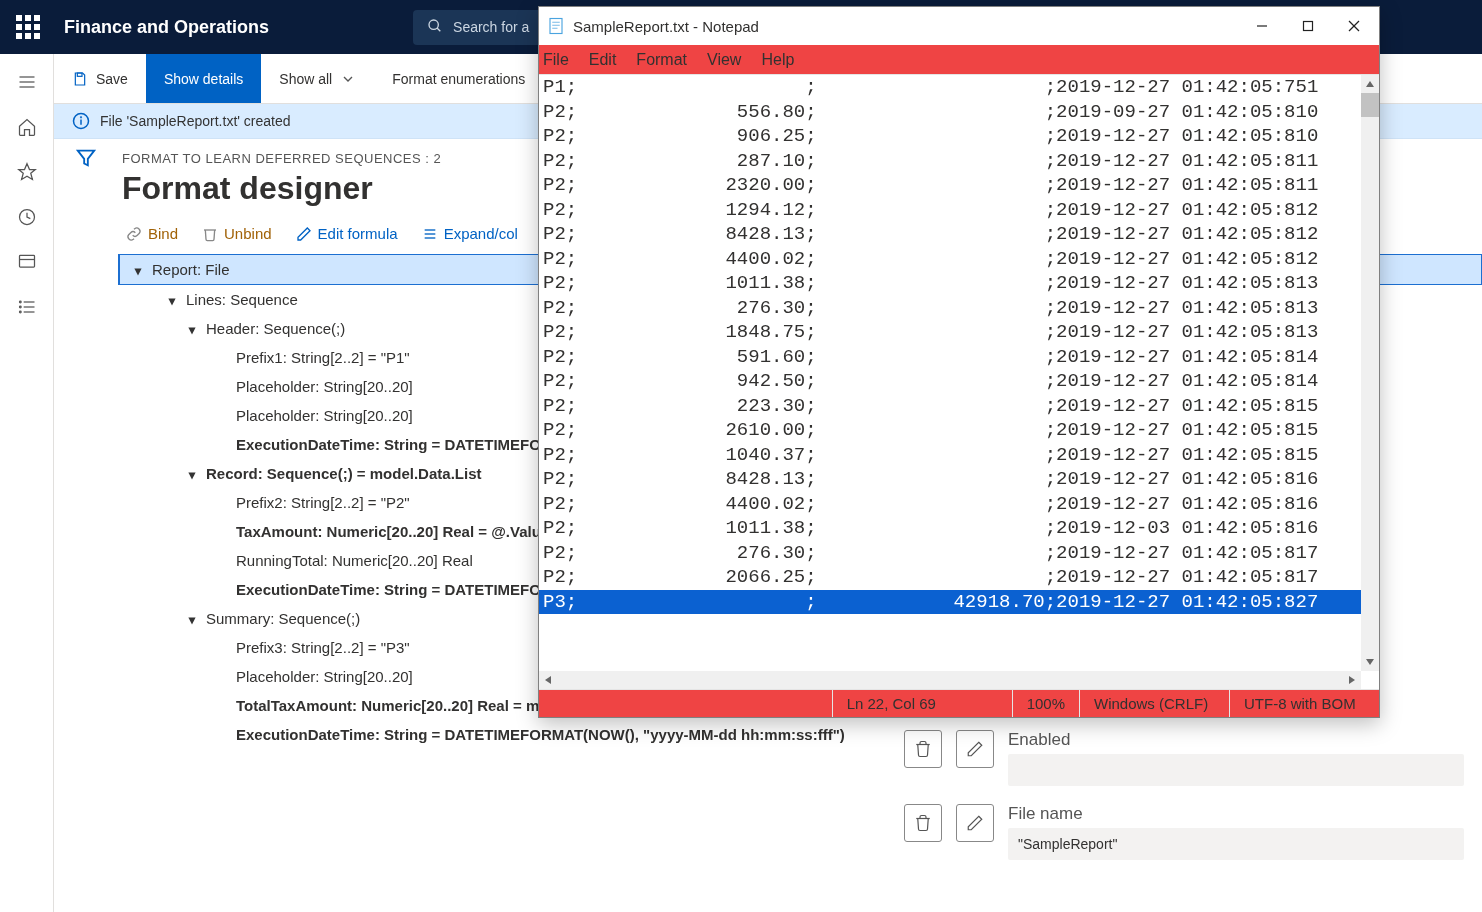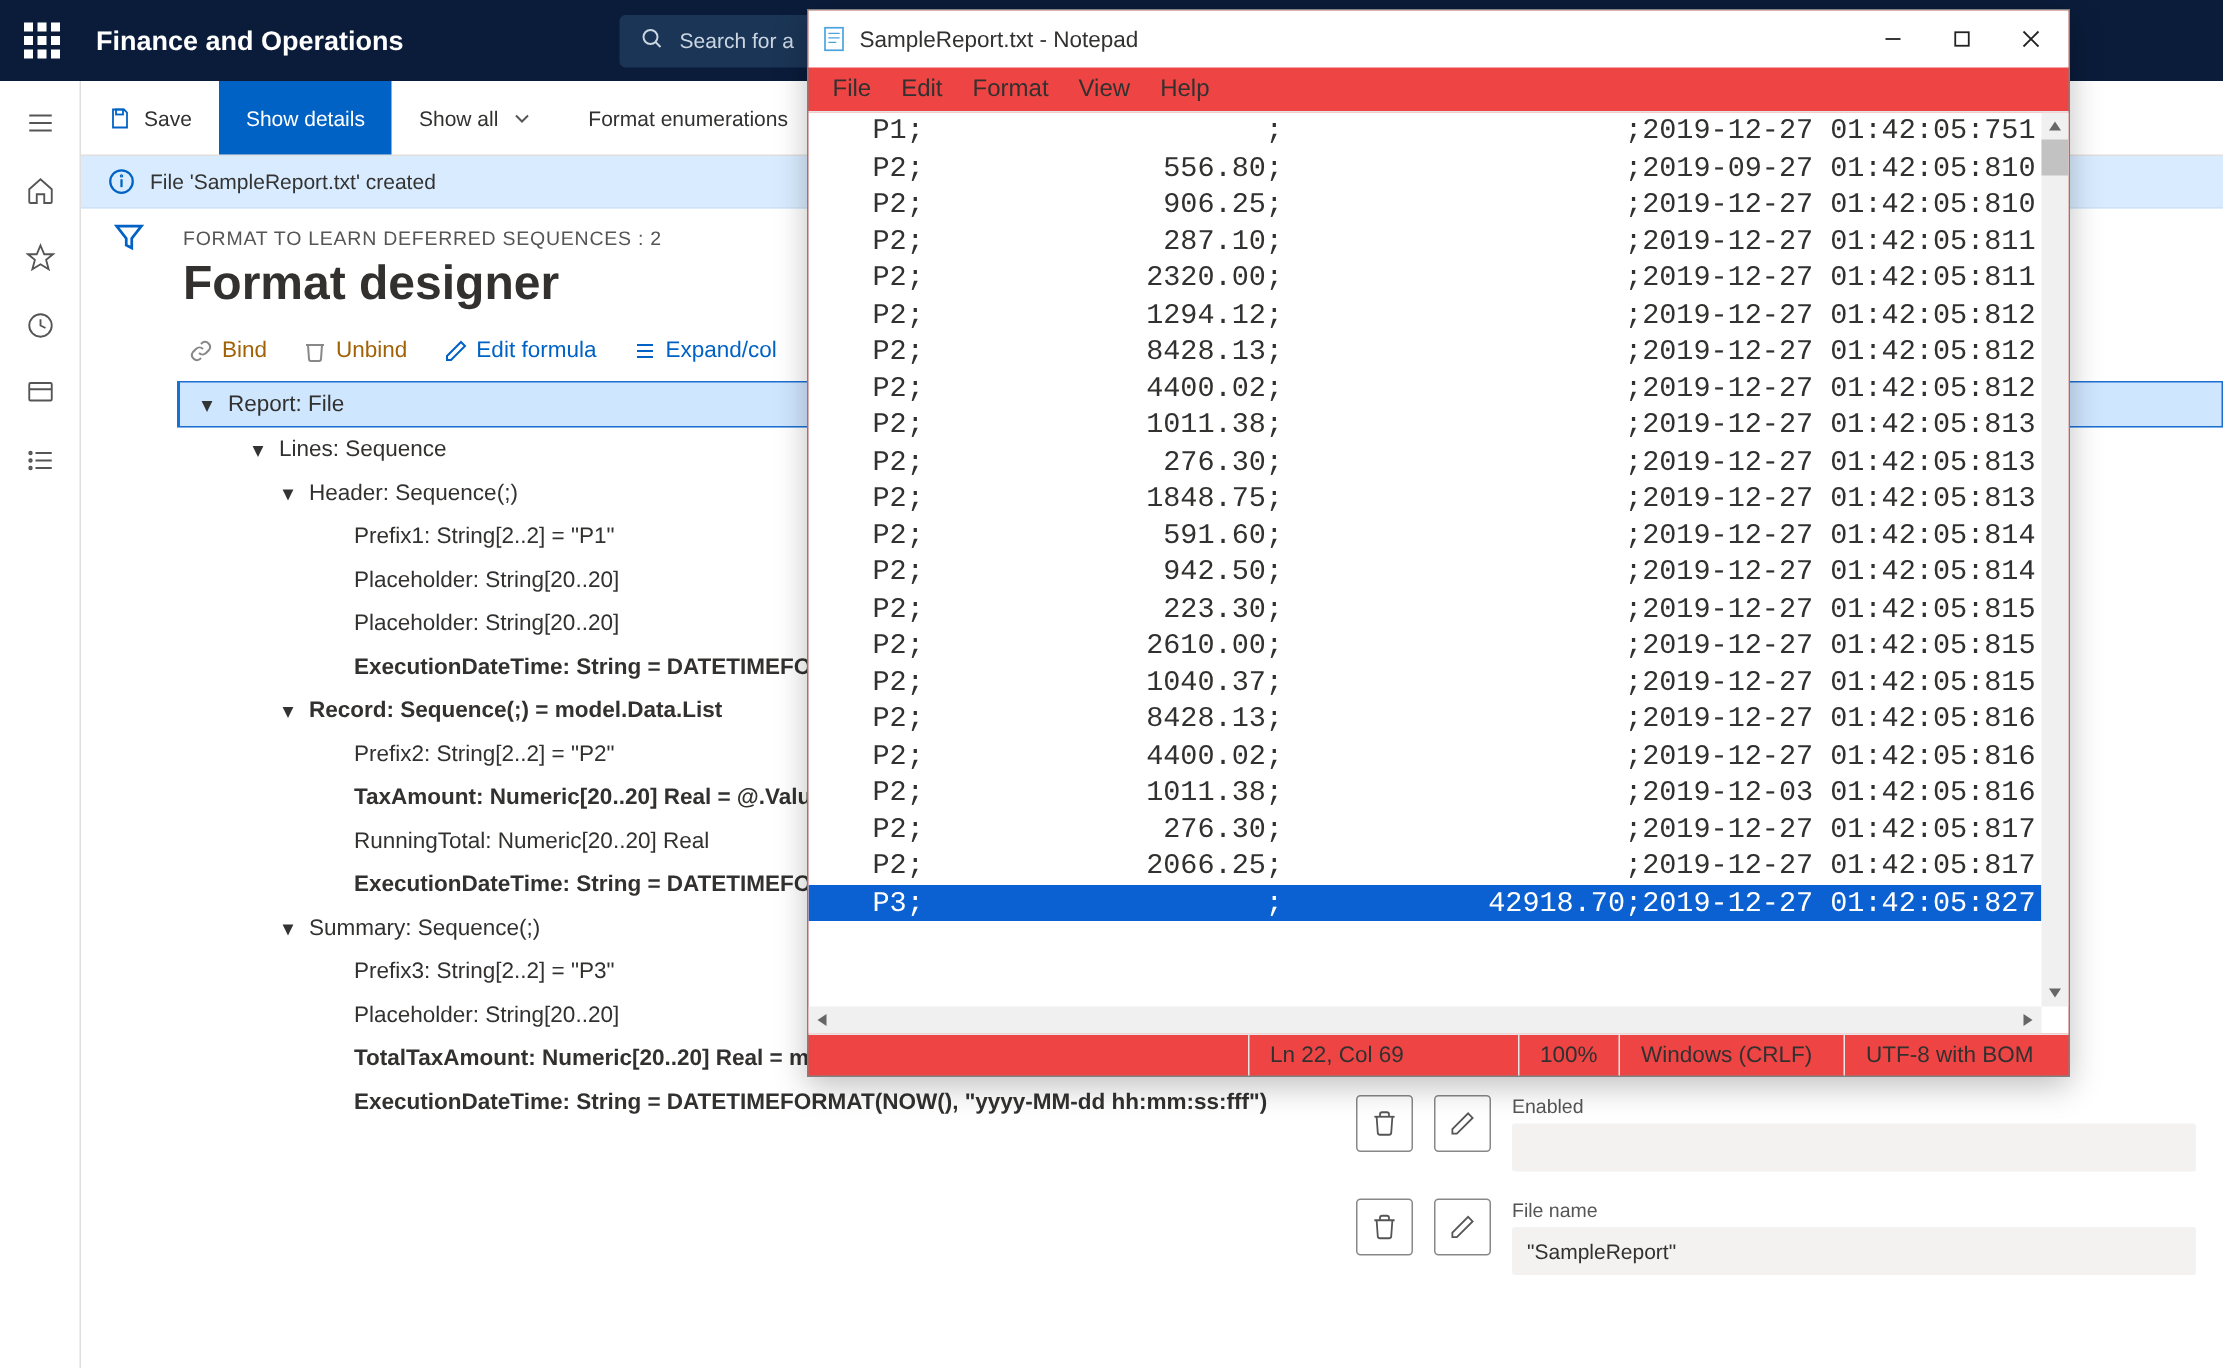--- a/index.html
+++ b/index.html
@@ -122,21 +122,21 @@
     display:flex; flex-direction:column; gap:18px;
   }
   .proprow { display:flex; align-items:flex-start; gap:14px; }
   .iconsq {
     width:38px; height:38px; border:1px solid #888; border-radius:3px;
     display:flex; align-items:center; justify-content:center;
     background:#fff;
   }
   .iconsq svg { width:18px; height:18px; stroke:#555; fill:none; stroke-width:1.6; }
   .propfield { flex:1; }
-  .propfield .lbl { font-size:13px; color:#555; margin-bottom:4px; }
+  .propfield .lbl { font-size:17px; color:#555; margin-bottom:4px; }
   .propfield .val {
     background:#f3f2f1; padding:8px 10px; font-size:14px; border-radius:2px;
     min-height:32px;
   }
   
   .notepad {
     position: absolute;
     left: 538px; top: 6px;
     width: 842px; height: 712px;
     background:#ef4444;
@@ -150,21 +150,21 @@
     background:#fff;
   }
   .np-titlebar .icon { width:18px; height:18px; margin-right:8px; }
   .np-titlebar .title { flex:1; font-size:15px; }
   .np-titlebar .btn {
     width:46px; height:38px; display:flex; align-items:center; justify-content:center;
   }
   .np-titlebar .btn svg { width:12px; height:12px; stroke:#222; stroke-width:1.2; fill:none; }
   .np-menubar {
     height:30px; display:flex; align-items:center; gap:20px;
-    padding: 0 16px; font-size:16px;
+    padding: 0 4px; font-size:16px;
     border-bottom: 1px solid #e5e5e5;
   }
   .np-body {
     flex:1; background:#fff; position:relative; overflow:hidden;
     font-family: Consolas, "Courier New", monospace;
     font-size: 19px;
     line-height: 24.5px;
   }
   .np-scrollv {
     position:absolute; right:0; top:0; bottom:18px; width:18px;
@@ -185,21 +185,21 @@
   .np-status {
     height: 28px; display:flex; align-items:center;
     border-top:1px solid #e5e5e5;
     font-size:15px;
   }
   .np-status .cell {
     border-left:1px solid #e5e5e5;
     height:100%; display:flex; align-items:center; padding: 0 14px;
   }
   .np-status .grow { flex:1; }
-  .np-lines { position:absolute; left:0; top:0; right:18px; bottom:18px; overflow:hidden;text-align:right; }
+  .np-lines { position:absolute; left:0; top:0; right:18px; bottom:18px; overflow:hidden; }
 </style>
 </head>
 <body>
 
 <div class="topbar">
   <div class="waffle">
     <span></span>
       <span></span>
       <span></span>
     <span></span>

